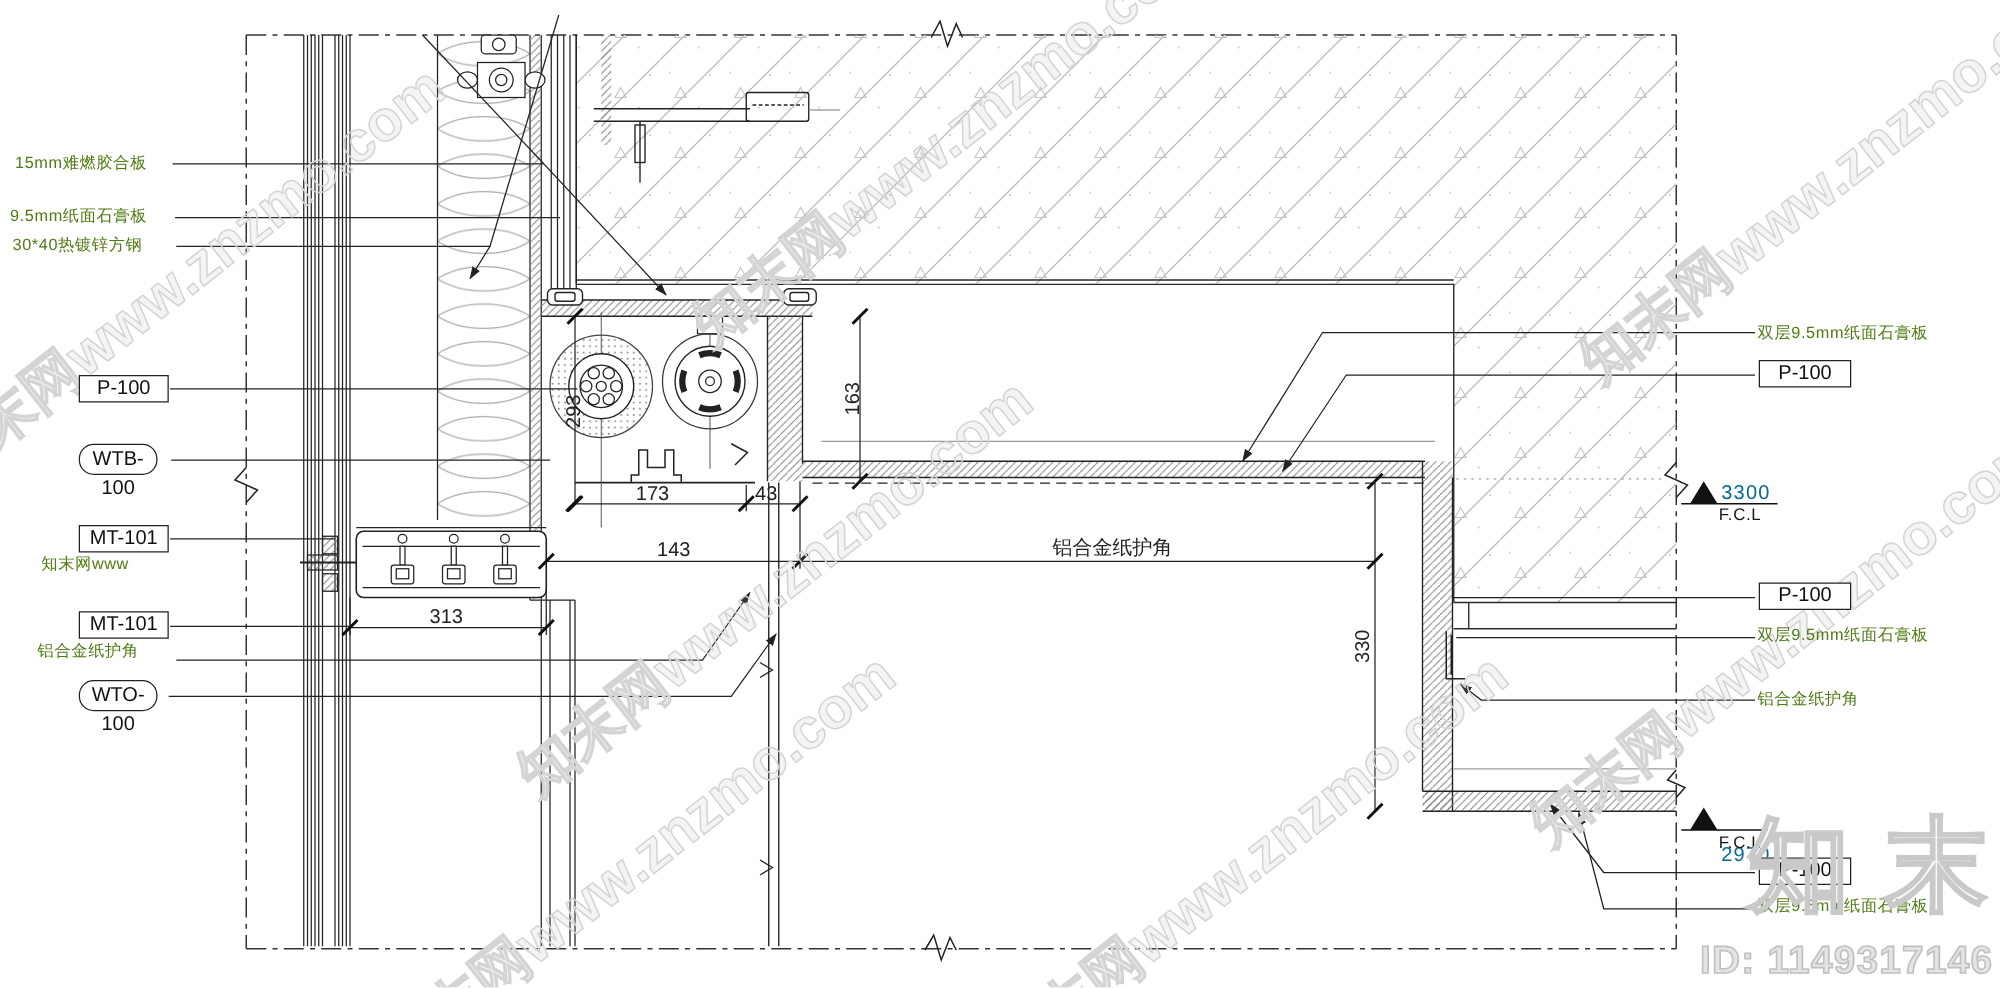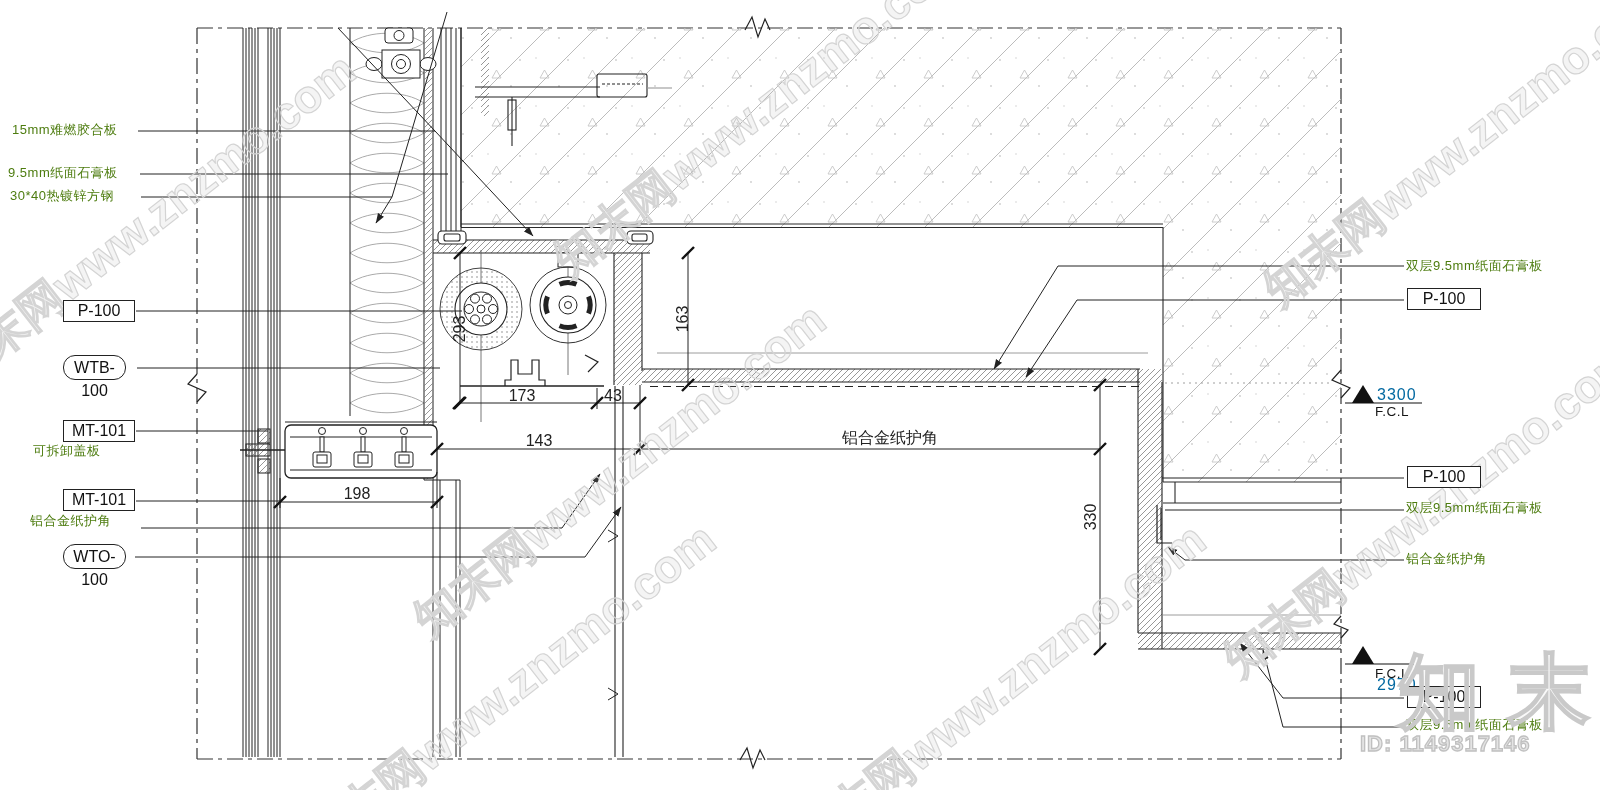--- a/index.html
+++ b/index.html
@@ -13,23 +13,23 @@
   .dim{position:absolute;font-size:16px;color:#222;text-align:center;width:44px;white-space:nowrap;}
   .dim.rot{transform:rotate(-90deg);}
   .lvl-num{position:absolute;font-size:16px;color:#0369a1;width:60px;letter-spacing:1px;}
   .lvl-fcl{position:absolute;font-size:13.5px;color:#161616;width:60px;letter-spacing:.5px;}
   .wm{position:absolute;white-space:nowrap;font-size:46px;font-weight:bold;
       color:rgba(175,175,175,0.14);-webkit-text-stroke:1.2px #d4d4d4;
       transform:translate(-50%,-50%) rotate(-38deg);pointer-events:none;}
   .wm-big{position:absolute;white-space:nowrap;font-size:82px;font-weight:bold;
       color:rgba(200,200,200,0.10);-webkit-text-stroke:2px #c9c9c9;letter-spacing:28px;
       pointer-events:none;}
-  .wm-id{position:absolute;white-space:nowrap;font-size:22px;font-weight:bold;
+  .wm-id{position:absolute;white-space:nowrap;font-size:31px;font-weight:bold;
       color:rgba(205,205,205,0.55);-webkit-text-stroke:1.3px #c0c0c0;letter-spacing:1px;
-      pointer-events:none;}
+      pointer-events:none;margin-top:19px;}
 </style>
 </head>
 <body>
 
 <div id="stage">
 
   <svg width="1600" height="790" viewBox="0 0 1600 790">
     <defs>
       <pattern id="conc" width="48" height="48" patternUnits="userSpaceOnUse">
         <line x1="-4" y1="52" x2="52" y2="-4" stroke="#bcbcbc" stroke-width="1"></line>
@@ -305,41 +305,41 @@
   <div class="wm" style="left:1000px;top:690px">知末网www.znzmo.com</div>
   <div class="wm" style="left:1430px;top:510px">知末网www.znzmo.com</div>
   <div class="wm" style="left:1470px;top:140px">知末网www.znzmo.com</div>
 
   <div class="lbl" style="left:12px;top:121px">15mm难燃胶合板</div>
   <div class="lbl" style="left:8px;top:164px">9.5mm纸面石膏板</div>
   <div class="lbl" style="left:10px;top:187px">30*40热镀锌方钢</div>
   <div class="code-box" style="left:63px;top:300px">P-100</div>
   <div class="code-box pill" style="left:63px;top:355px">WTB-100</div>
   <div class="code-box" style="left:63px;top:420px">MT-101</div>
-  <div class="lbl" style="left:33px;top:442px">可拆卸盖板</div>
+  <div class="lbl" style="left:33px;top:442px">知末网www</div>
   <div class="code-box" style="left:63px;top:489px">MT-101</div>
   <div class="lbl" style="left:30px;top:512px">铝合金纸护角</div>
   <div class="code-box pill" style="left:63px;top:544px">WTO-100</div>
 
   <div class="lbl" style="left:1406px;top:257px">双层9.5mm纸面石膏板</div>
   <div class="code-box" style="left:1407px;top:288px;width:74px">P-100</div>
   <div class="lvl-num" style="left:1377px;top:386px">3300</div>
   <div class="lvl-fcl" style="left:1375px;top:404px">F.C.L</div>
   <div class="code-box" style="left:1407px;top:466px;width:74px">P-100</div>
   <div class="lbl" style="left:1406px;top:499px">双层9.5mm纸面石膏板</div>
   <div class="lbl" style="left:1406px;top:550px">铝合金纸护角</div>
   <div class="lvl-num" style="left:1377px;top:676px">2970</div>
   <div class="lvl-fcl" style="left:1375px;top:666px">F.C.L</div>
   <div class="code-box" style="left:1407px;top:686px;width:74px">P-100</div>
   <div class="lbl" style="left:1406px;top:716px">双层9.5mm纸面石膏板</div>
 
   <div class="dim" style="left:500px;top:387px">173</div>
   <div class="dim" style="left:598px;top:387px;width:30px">43</div>
   <div class="dim" style="left:517px;top:432px">143</div>
   <div class="dim" style="left:824px;top:428px;width:132px">铝合金纸护角</div>
-  <div class="dim" style="left:335px;top:485px">198</div>
+  <div class="dim" style="left:335px;top:485px">313</div>
   <div class="dim rot" style="left:438px;top:320px">293</div>
   <div class="dim rot" style="left:661px;top:310px">163</div>
   <div class="dim rot" style="left:1069px;top:508px">330</div>
 
   <div class="wm-big" style="left:1398px;top:638px">知末</div>
   <div class="wm-id" style="left:1360px;top:731px">ID: 1149317146</div>
 </div>
 
 </body></html>

